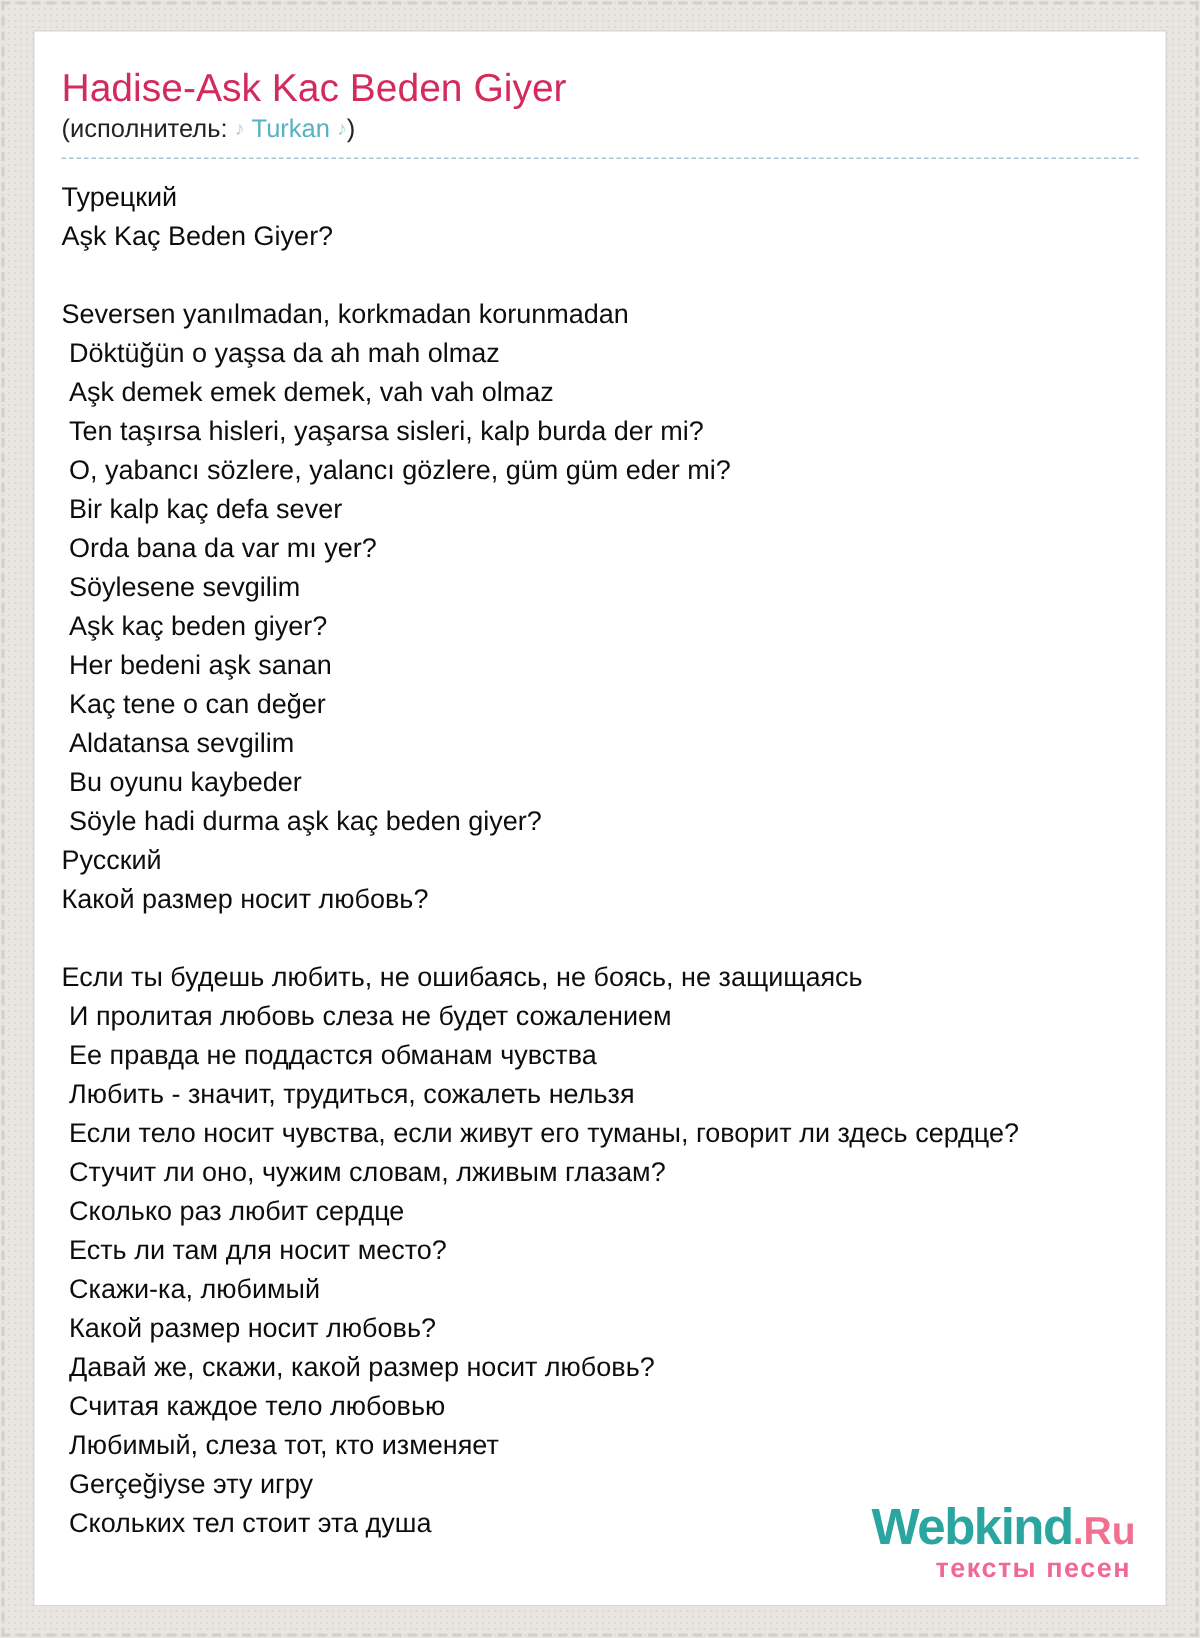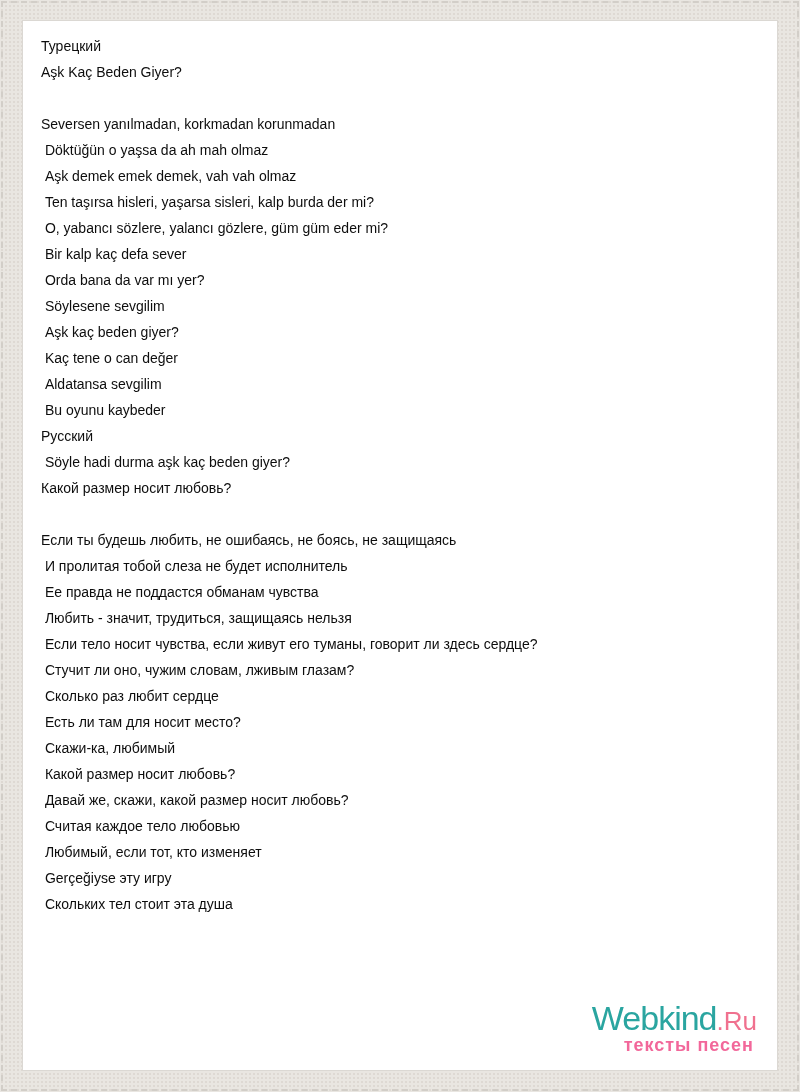--- a/index.html
+++ b/index.html
@@ -26,75 +26,85 @@
     padding: 0 18px;
   }
   .header { padding-top: 22px; padding-bottom: 9px; border-bottom: 1px dashed #a9c6d0; }
   .header h1 {
     margin: 0; font-size: 26px; line-height: 30px;
     font-weight: normal; color: #d22b5c;
   }
   .subtitle { margin-top: 3px; font-size: 17px; color: #232323; }
   .artist-link { color: #57b2c4; text-decoration: none; cursor: pointer; }
   .note { font-size: 13px; color: #aed2db; position: relative; top: -1px; }
-  .lyrics { margin-top: 12px; font-size: 14px; line-height: 26px; color: #0d0d0d; }
+  .lyrics { margin-top: 12px; font-size: 18px; line-height: 26px; color: #0d0d0d; }
   .ln { white-space: pre-wrap; min-height: 26px; }
   .logo {
     position: absolute; right: 20px; bottom: 16px;
     display: block; text-align: right; text-decoration: none; cursor: pointer;
     line-height: 1;
   }
-  .logo-main { font-size: 34px; font-weight: normal; color: #2aa5a0; letter-spacing: -1px; }
+  .logo-main { font-size: 34px; font-weight: bold; color: #2aa5a0; letter-spacing: -1px; }
   .logo-ru { font-size: 26px; color: #f0718f; letter-spacing: 0; }
   .logo-tagline {
     display: block; margin-top: 1px; padding-right: 3px;
     font-size: 18px; font-weight: bold; color: #f2679a; letter-spacing: 1px;
   }
 </style>
 </head>
 <body>
 
 <div class="page-border"></div>
 
 <div class="card">
 
+  <div class="header">
+    <h1>Hadise-Ask Kac Beden Giyer</h1>
+    <div class="subtitle">
+      <span>(исполнитель:</span>
+      <span class="note">♪</span>
+      <a class="artist-link">Turkan</a>
+      <span class="note">♪</span><span>)</span>
+    </div>
+  </div>
 
   <div class="lyrics">
     <div class="ln">Турецкий</div>
     <div class="ln">Aşk Kaç Beden Giyer?</div>
     <div class="ln"></div>
     <div class="ln">Seversen yanılmadan, korkmadan korunmadan</div>
     <div class="ln"> Döktüğün o yaşsa da ah mah olmaz</div>
     <div class="ln"> Aşk demek emek demek, vah vah olmaz</div>
     <div class="ln"> Ten taşırsa hisleri, yaşarsa sisleri, kalp burda der mi?</div>
     <div class="ln"> O, yabancı sözlere, yalancı gözlere, güm güm eder mi?</div>
     <div class="ln"> Bir kalp kaç defa sever</div>
     <div class="ln"> Orda bana da var mı yer?</div>
     <div class="ln"> Söylesene sevgilim</div>
     <div class="ln"> Aşk kaç beden giyer?</div>
+    <div class="ln"> Her bedeni aşk sanan</div>
     <div class="ln"> Kaç tene o can değer</div>
     <div class="ln"> Aldatansa sevgilim</div>
     <div class="ln"> Bu oyunu kaybeder</div>
+    <div class="ln"> Söyle hadi durma aşk kaç beden giyer?</div>
     <div class="ln">Русский</div>
-    <div class="ln"> Söyle hadi durma aşk kaç beden giyer?</div>
     <div class="ln">Какой размер носит любовь?</div>
     <div class="ln"></div>
     <div class="ln">Если ты будешь любить, не ошибаясь, не боясь, не защищаясь</div>
-    <div class="ln"> И пролитая тобой слеза не будет исполнитель</div>
+    <div class="ln"> И пролитая любовь слеза не будет сожалением</div>
     <div class="ln"> Ее правда не поддастся обманам чувства</div>
-    <div class="ln"> Любить - значит, трудиться, защищаясь нельзя</div>
+    <div class="ln"> Любить - значит, трудиться, сожалеть нельзя</div>
     <div class="ln"> Если тело носит чувства, если живут его туманы, говорит ли здесь сердце?</div>
     <div class="ln"> Стучит ли оно, чужим словам, лживым глазам?</div>
     <div class="ln"> Сколько раз любит сердце</div>
     <div class="ln"> Есть ли там для носит место?</div>
     <div class="ln"> Скажи-ка, любимый</div>
     <div class="ln"> Какой размер носит любовь?</div>
     <div class="ln"> Давай же, скажи, какой размер носит любовь?</div>
     <div class="ln"> Считая каждое тело любовью</div>
-    <div class="ln"> Любимый, если тот, кто изменяет</div>
+    <div class="ln"> Любимый, слеза тот, кто изменяет</div>
     <div class="ln"> Gerçeğiyse эту игру</div>
     <div class="ln"> Скольких тел стоит эта душа</div>
   </div>
 
   <a class="logo">
     <span class="logo-main"><span>Webkind</span><span class="logo-ru">.Ru</span></span>
     <span class="logo-tagline">тексты песен</span>
   </a>
 
 </div>

